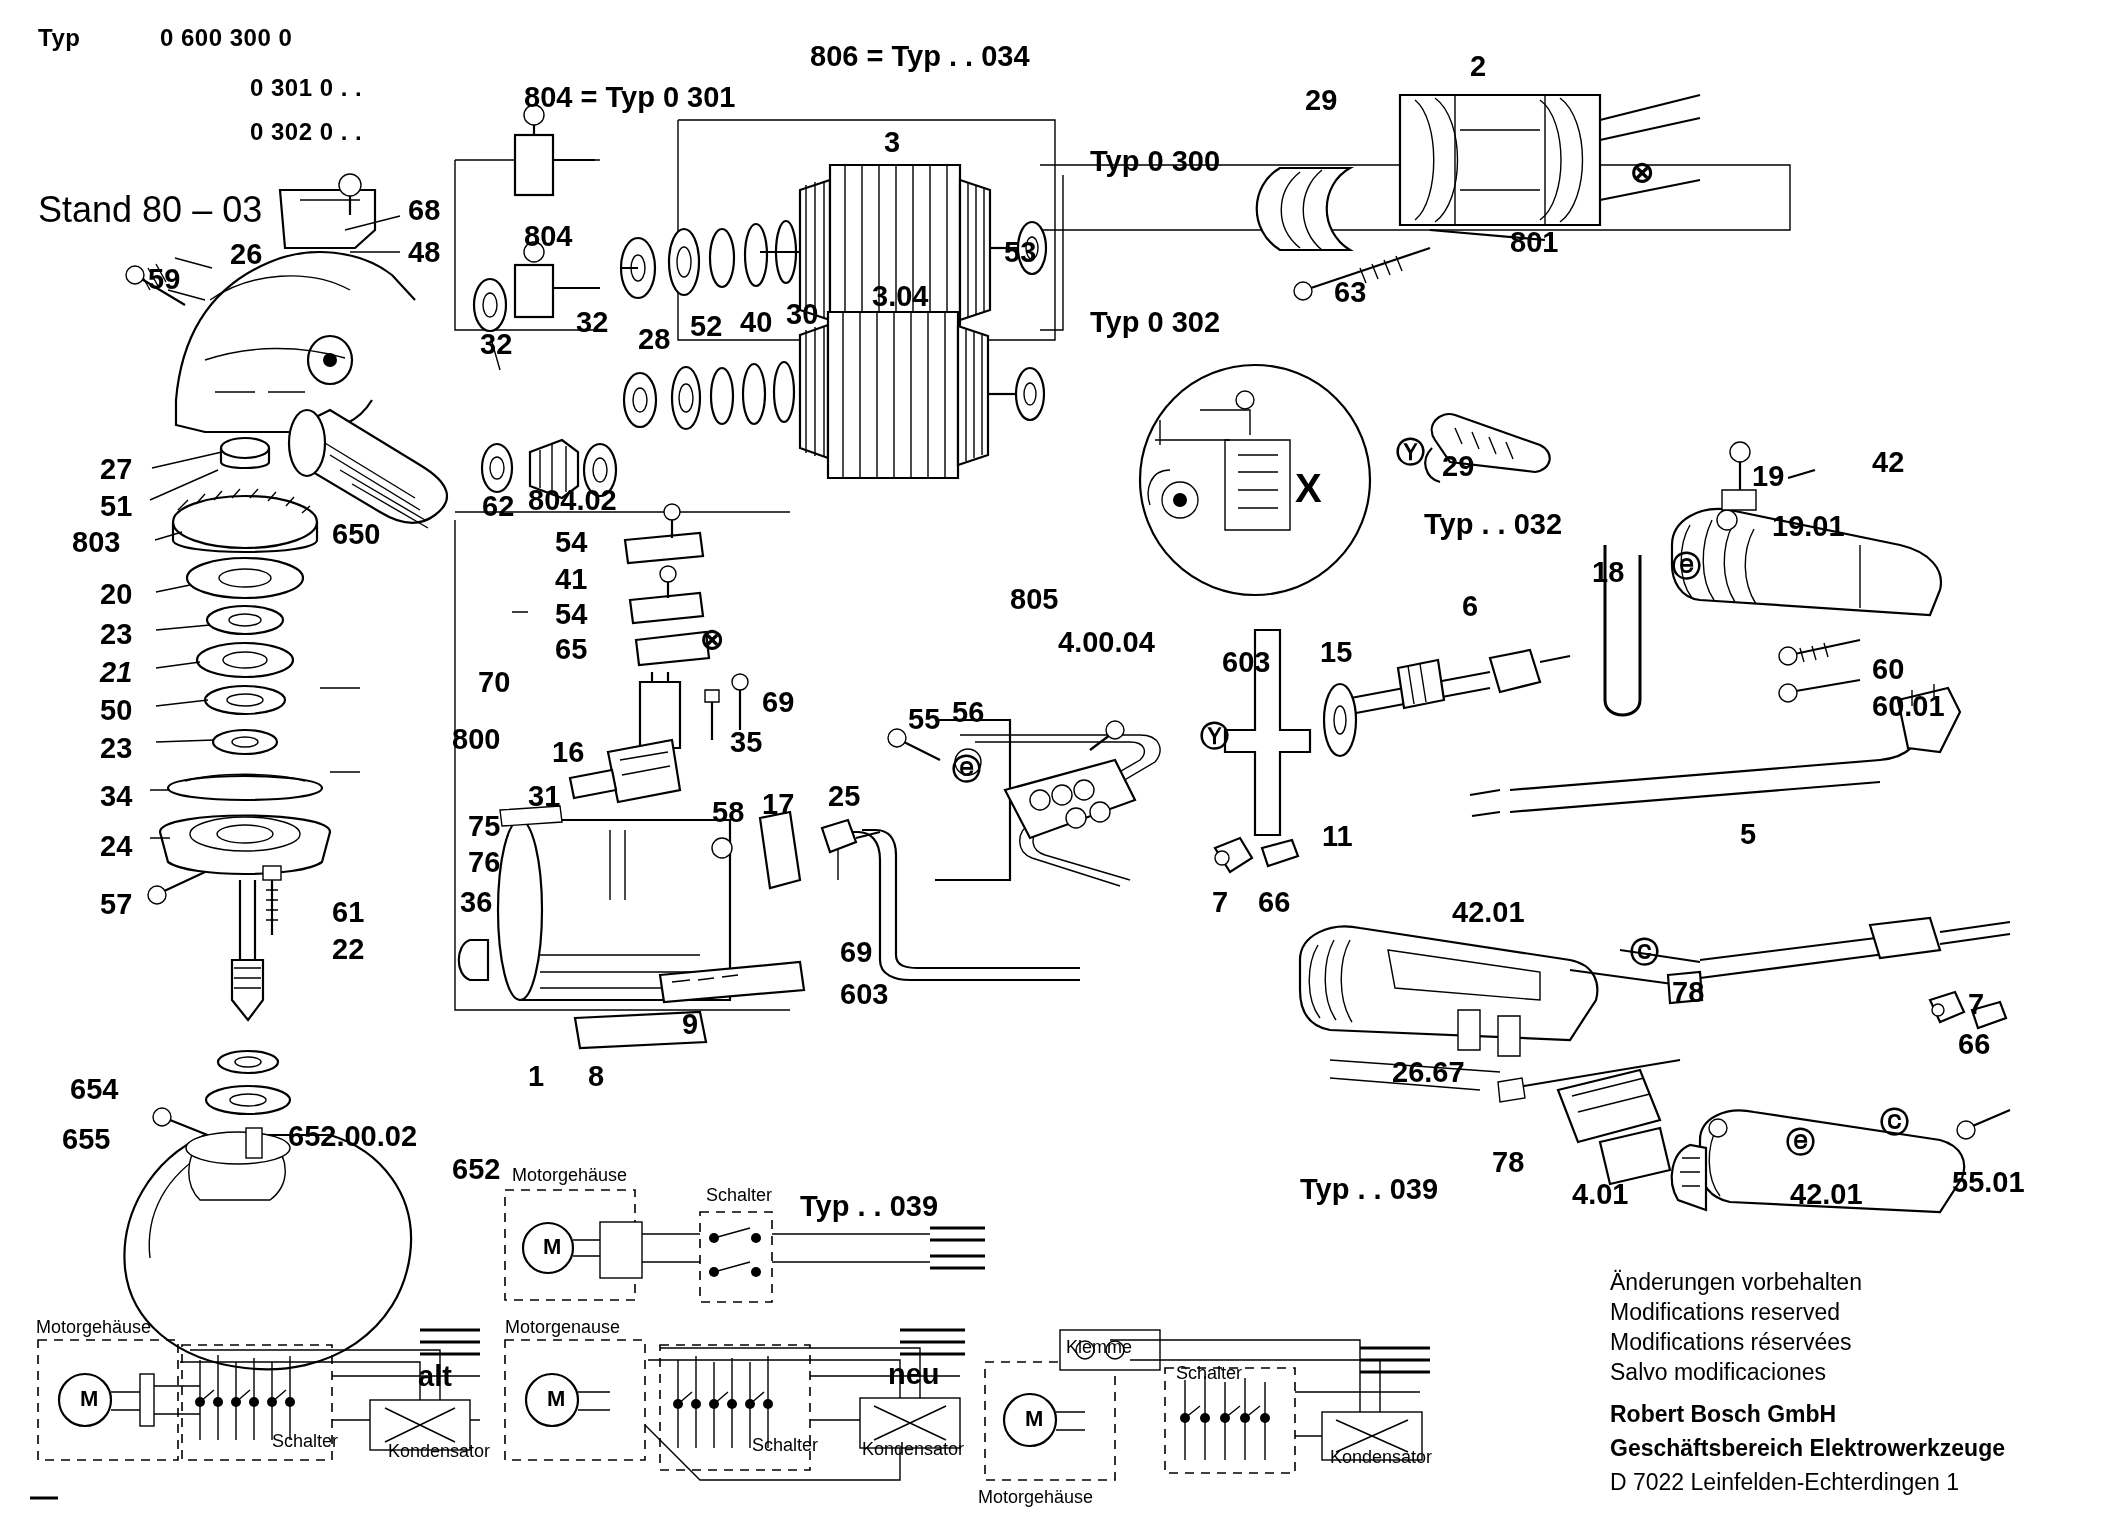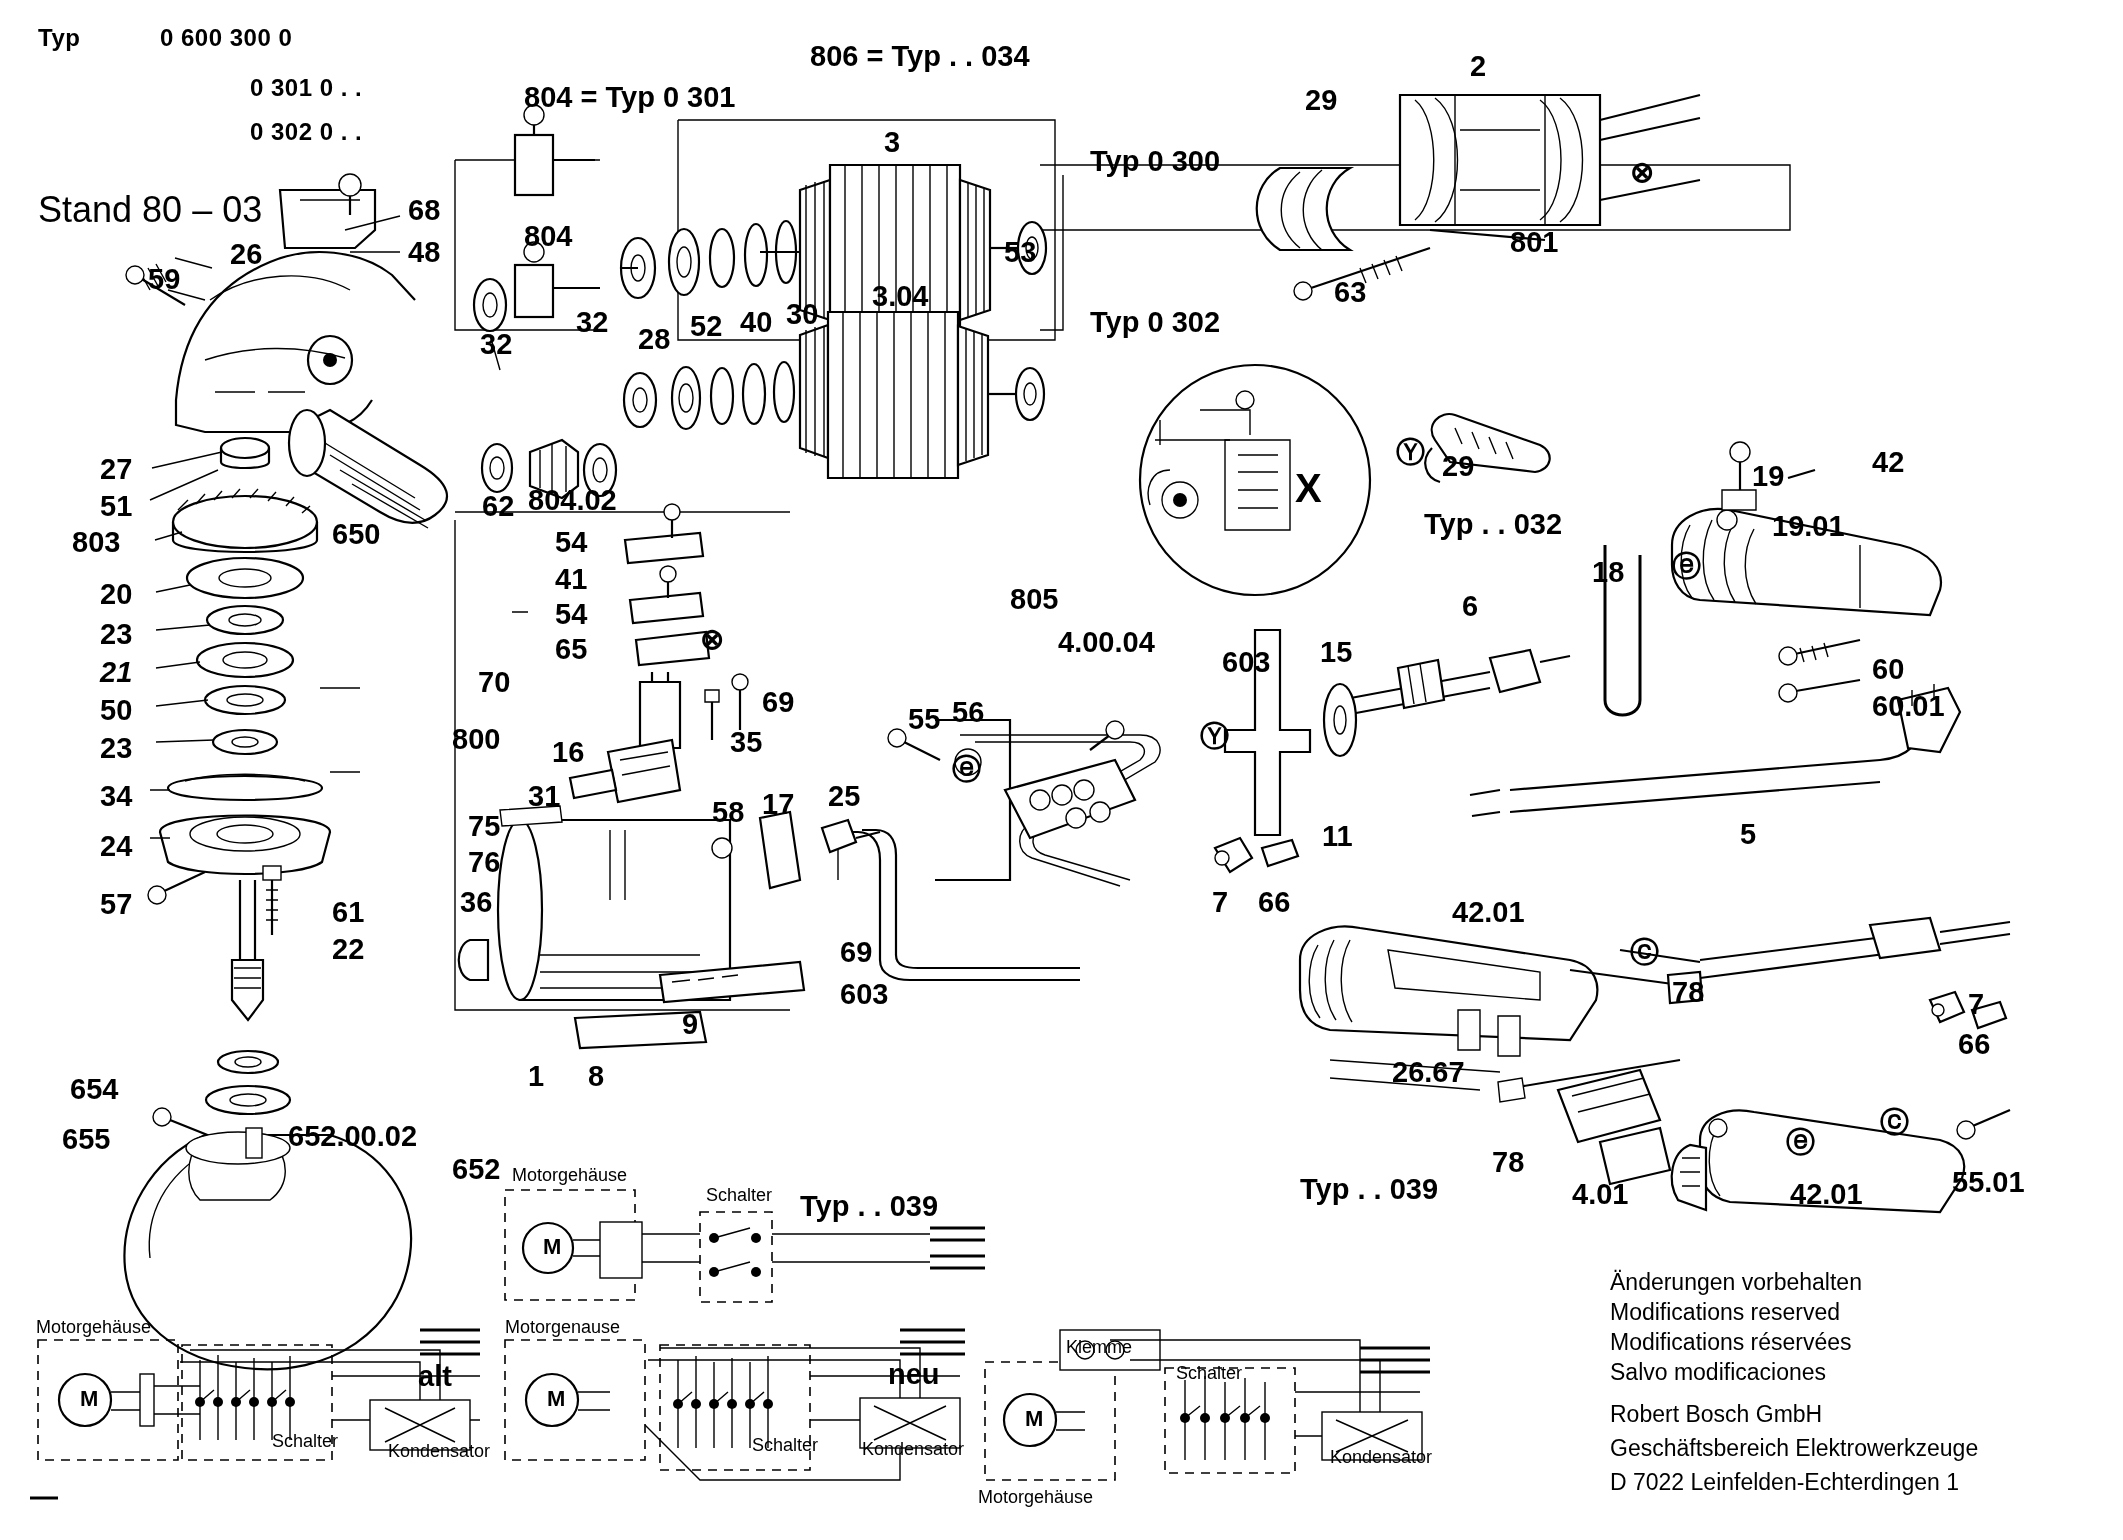--- a/index.html
+++ b/index.html
@@ -4,21 +4,21 @@
 <style>
   html,body{margin:0;padding:0;background:#fff;}
   body{width:2123px;height:1540px;font-family:"Liberation Sans",sans-serif;color:#000;position:relative;overflow:hidden;}
   #sheet{position:absolute;inset:0;}
   .lbl{position:absolute;font-family:"Liberation Sans",sans-serif;white-space:nowrap;line-height:1;}
   .n{font-weight:bold;font-size:29px;}
   .ts{font-weight:normal;font-size:18px;}
   .title{font-weight:bold;font-size:24px;letter-spacing:.5px;}
   .stand{font-weight:normal;font-size:36px;margin-top:30px;}
   .foot{font-size:23px;font-weight:normal;line-height:1.28;}
-  .footb{font-size:23px;font-weight:normal;line-height:1.28;}
+  .footb{font-size:23px;font-weight:bold;line-height:1.28;}
   svg{position:absolute;left:0;top:0;}
   .s{fill:none;stroke:#000;stroke-width:2.2;}
   .s1{fill:none;stroke:#000;stroke-width:1.4;}
   .s3{fill:none;stroke:#000;stroke-width:3;}
   .f{fill:#000;}
   .w{fill:#fff;stroke:#000;stroke-width:2.2;}
   .w1{fill:#fff;stroke:#000;stroke-width:1.4;}
   .dash{fill:none;stroke:#000;stroke-width:1.6;stroke-dasharray:9 7;}
 </style>
 </head>

